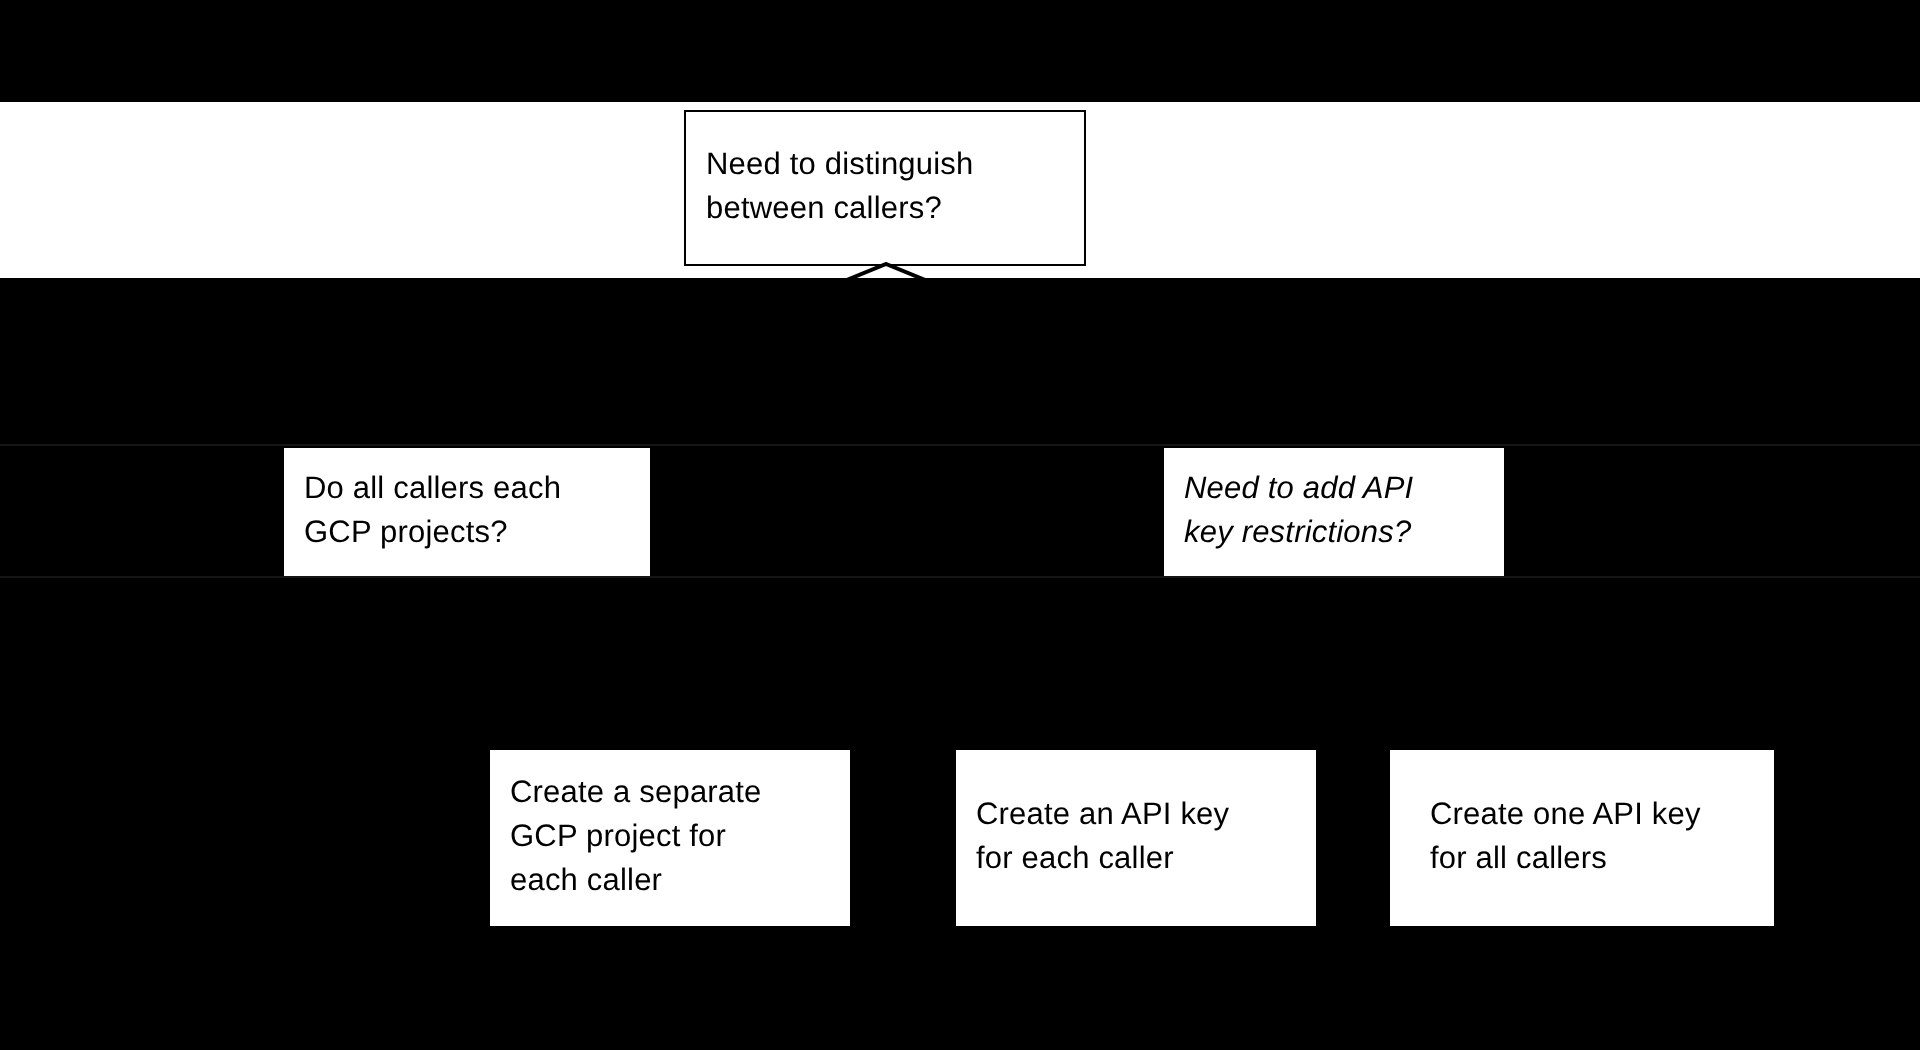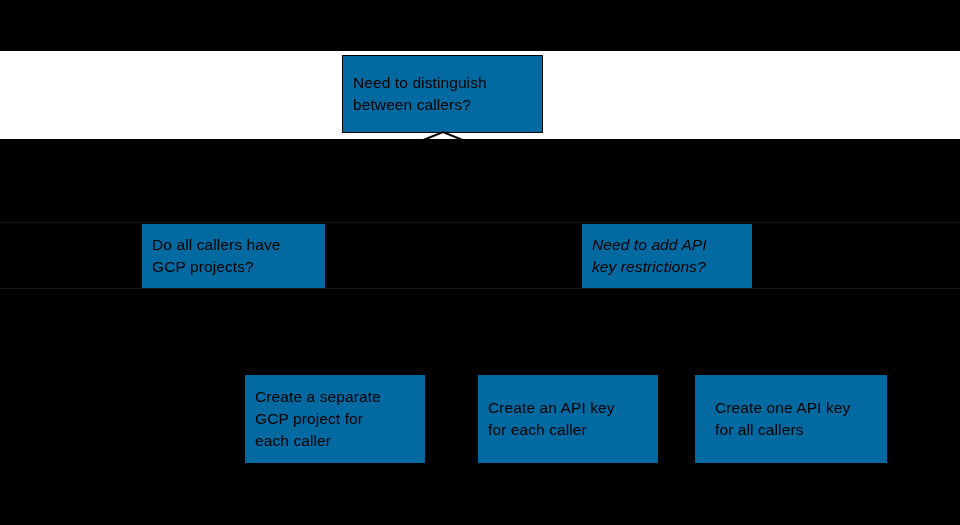--- a/index.html
+++ b/index.html
@@ -20,21 +20,21 @@
   .band {
     position: absolute;
     left: 0;
     width: 960px;
     background: #ffffff;
   }
 
   
   .node {
     position: absolute;
-    background: #0369a1;
+    background: #ffffff;
     color: #000000;
     box-sizing: border-box;
     display: flex;
     flex-direction: column;
     justify-content: center;
     font-size: 15.5px;
     line-height: 1.42;
     letter-spacing: 0.1px;
     white-space: pre-line;
     padding: 6px 9px 6px 10px;
@@ -75,21 +75,21 @@
 between callers?</span>
   </div>
 
   <div class="chevron" style="left:414px; top:131px; width:58px; height:12px;">
     <svg width="58" height="12" viewBox="0 0 58 12">
       <path d="M2 12 L29 1 L56 12" fill="none" stroke="#000000" stroke-width="2"></path>
     </svg>
   </div>
 
   <div class="node" style="left:142px; top:224px; width:183px; height:64px;">
-    <span>Do all callers have
+    <span>Do all callers each
 GCP projects?</span>
   </div>
 
   <div class="node" style="left:582px; top:224px; width:170px; height:64px;font-style:italic;">
     <span>Need to add API
 key restrictions?</span>
   </div>
 
 
   <div class="node" style="left:478px; top:375px; width:180px; height:88px;">

